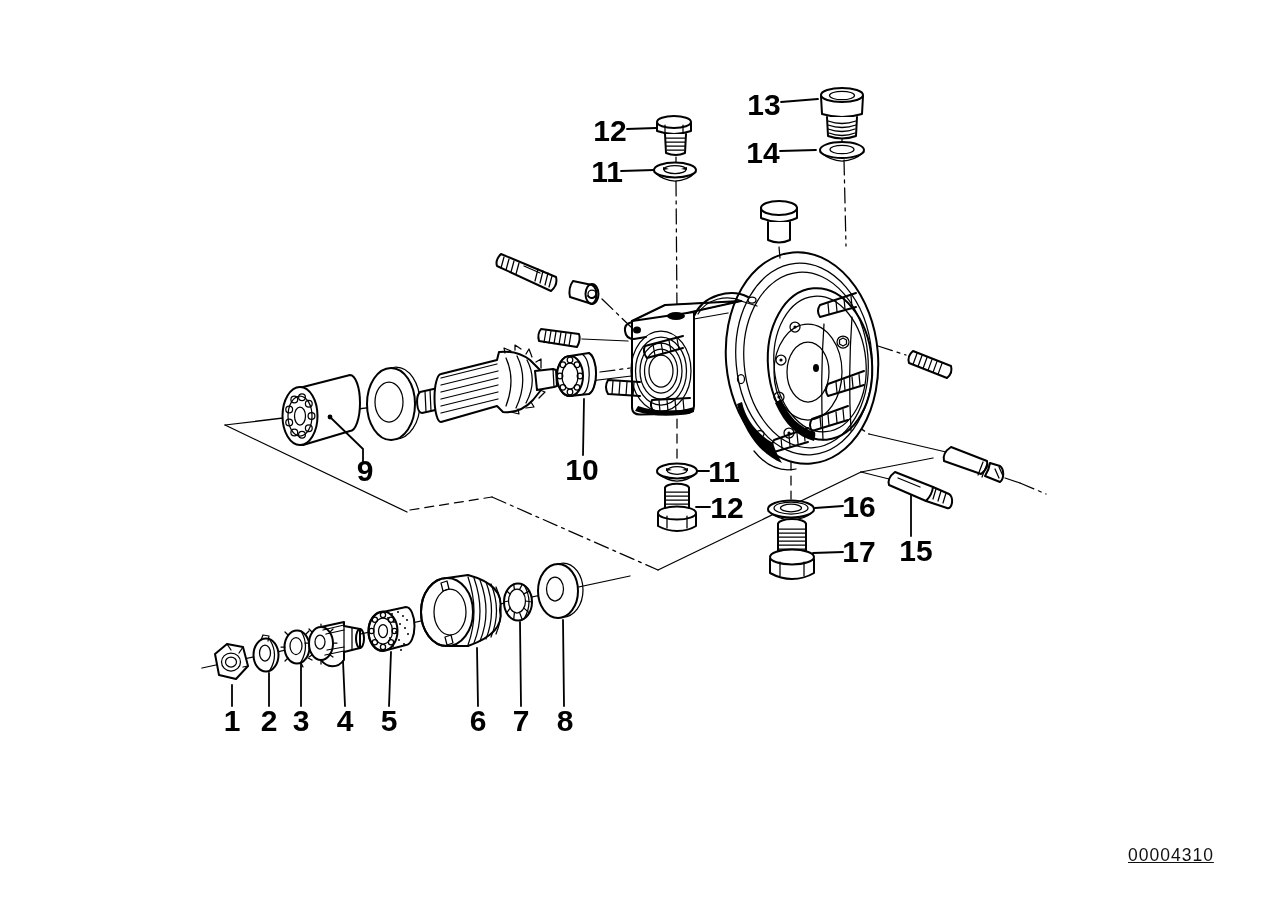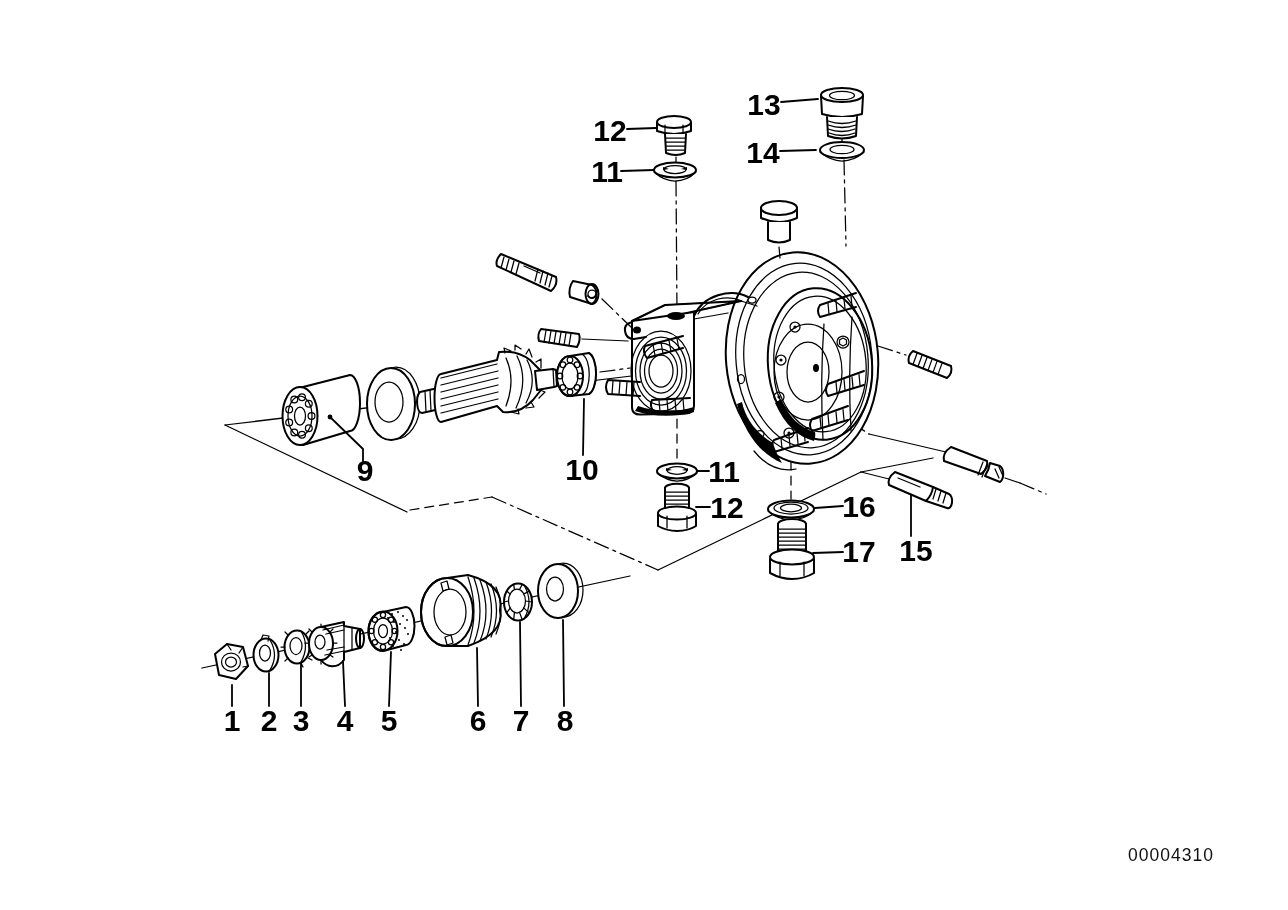--- a/index.html
+++ b/index.html
@@ -10,21 +10,21 @@
   .s2{stroke:#000;stroke-width:2;fill:none;stroke-linecap:round;stroke-linejoin:round;}
   .s1{stroke:#000;stroke-width:1.25;fill:none;stroke-linecap:round;stroke-linejoin:round;}
   .ld{stroke:#000;stroke-width:1.8;fill:none;stroke-linecap:round;}
   .fw{fill:#fff;}
   .fb{fill:#000;stroke:none;}
   .dsh{stroke-dasharray:9 6;}
   .ddot{stroke-dasharray:15 5 3 5;}
   text.callout{font-family:"Liberation Sans",sans-serif;font-size:30px;font-weight:bold;
                fill:#000;text-anchor:middle;cursor:pointer;}
   .id-number{position:absolute;left:1128px;top:845px;width:100px;font-size:17.5px;
-             letter-spacing:1px;color:#111;}
+             letter-spacing:1px;color:#111;text-decoration:underline;}
 </style>
 </head>
 <body>
 
 <div class="page">
 <svg id="diagram-svg" width="1288" height="910" viewBox="0 0 1288 910">
 
   <g>
     <path class="s1" d="M225,425 L648,374"></path>
     <path class="s1" d="M202,668 L630,576"></path>

